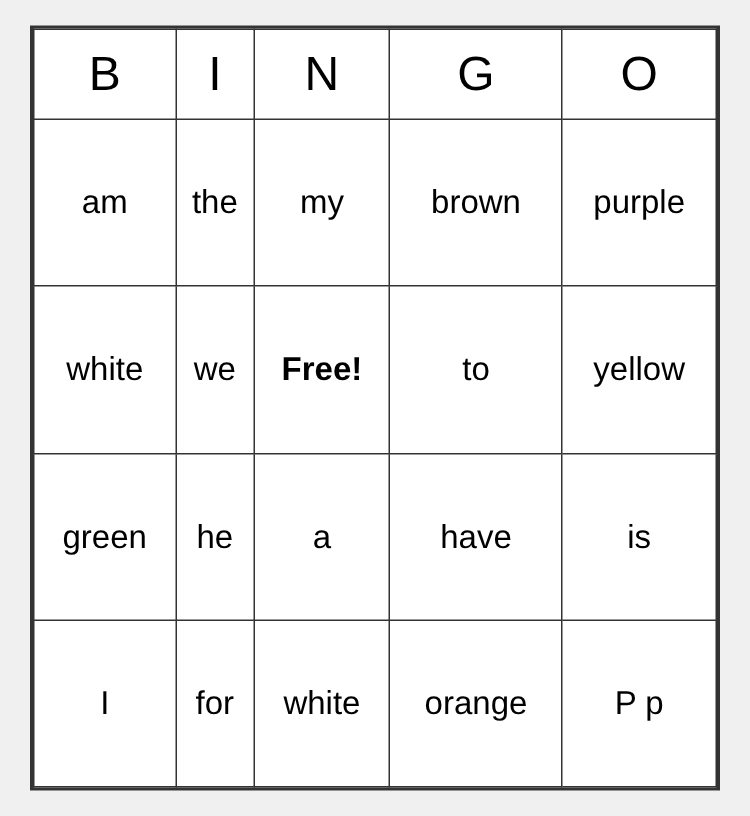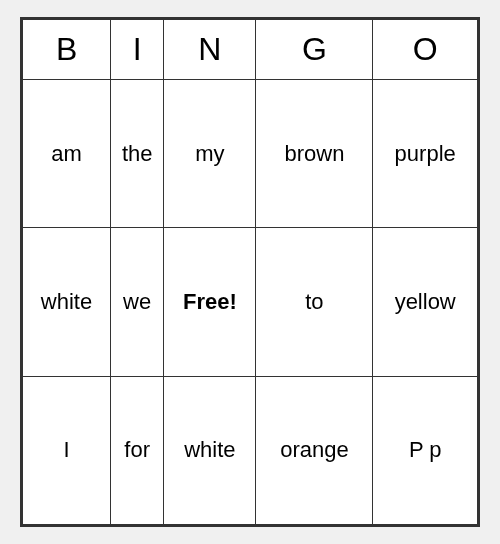--- a/index.html
+++ b/index.html
@@ -78,20 +78,27 @@
           <td>purple</td>
         </tr>
         <tr>
           <td>white</td>
           <td>we</td>
           <td class="free-space">Free!</td>
           <td>to</td>
           <td>yellow</td>
         </tr>
         <tr>
+          <td>green</td>
+          <td>he</td>
+          <td>a</td>
+          <td>have</td>
+          <td>is</td>
+        </tr>
+        <tr>
           <td>I</td>
           <td>for</td>
           <td>white</td>
           <td>orange</td>
           <td>P p</td>
         </tr>
       </tbody>
   </table>
 </div>
 

